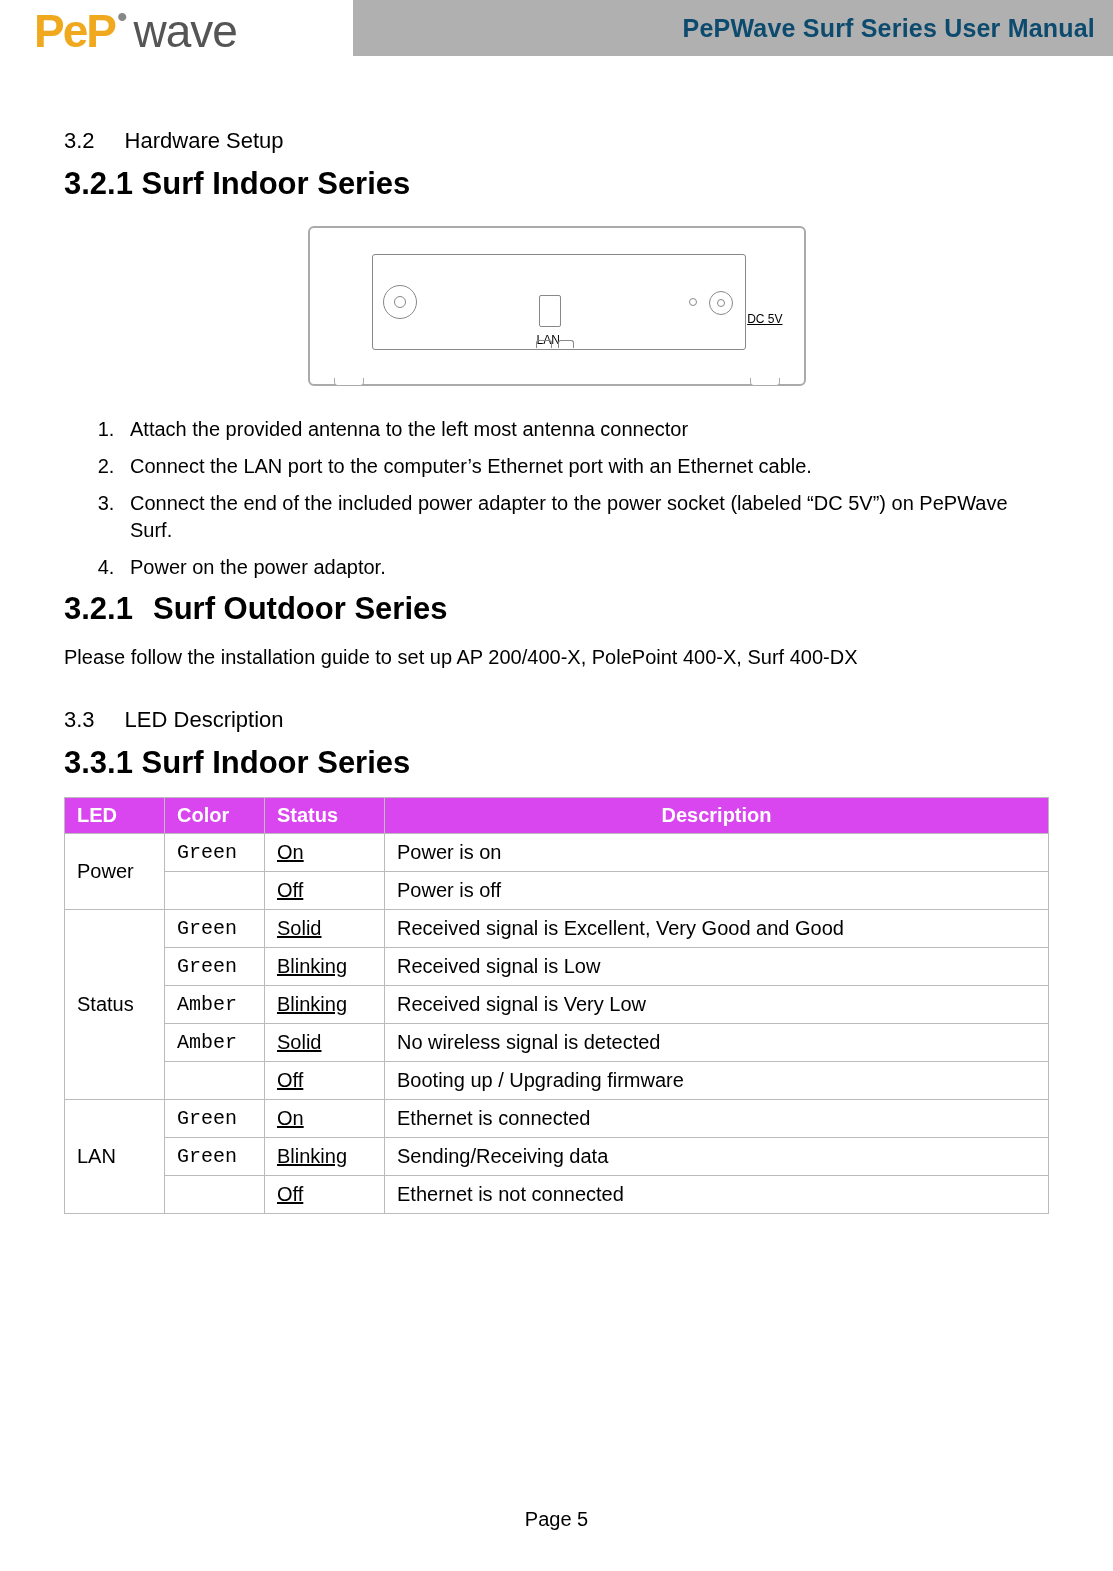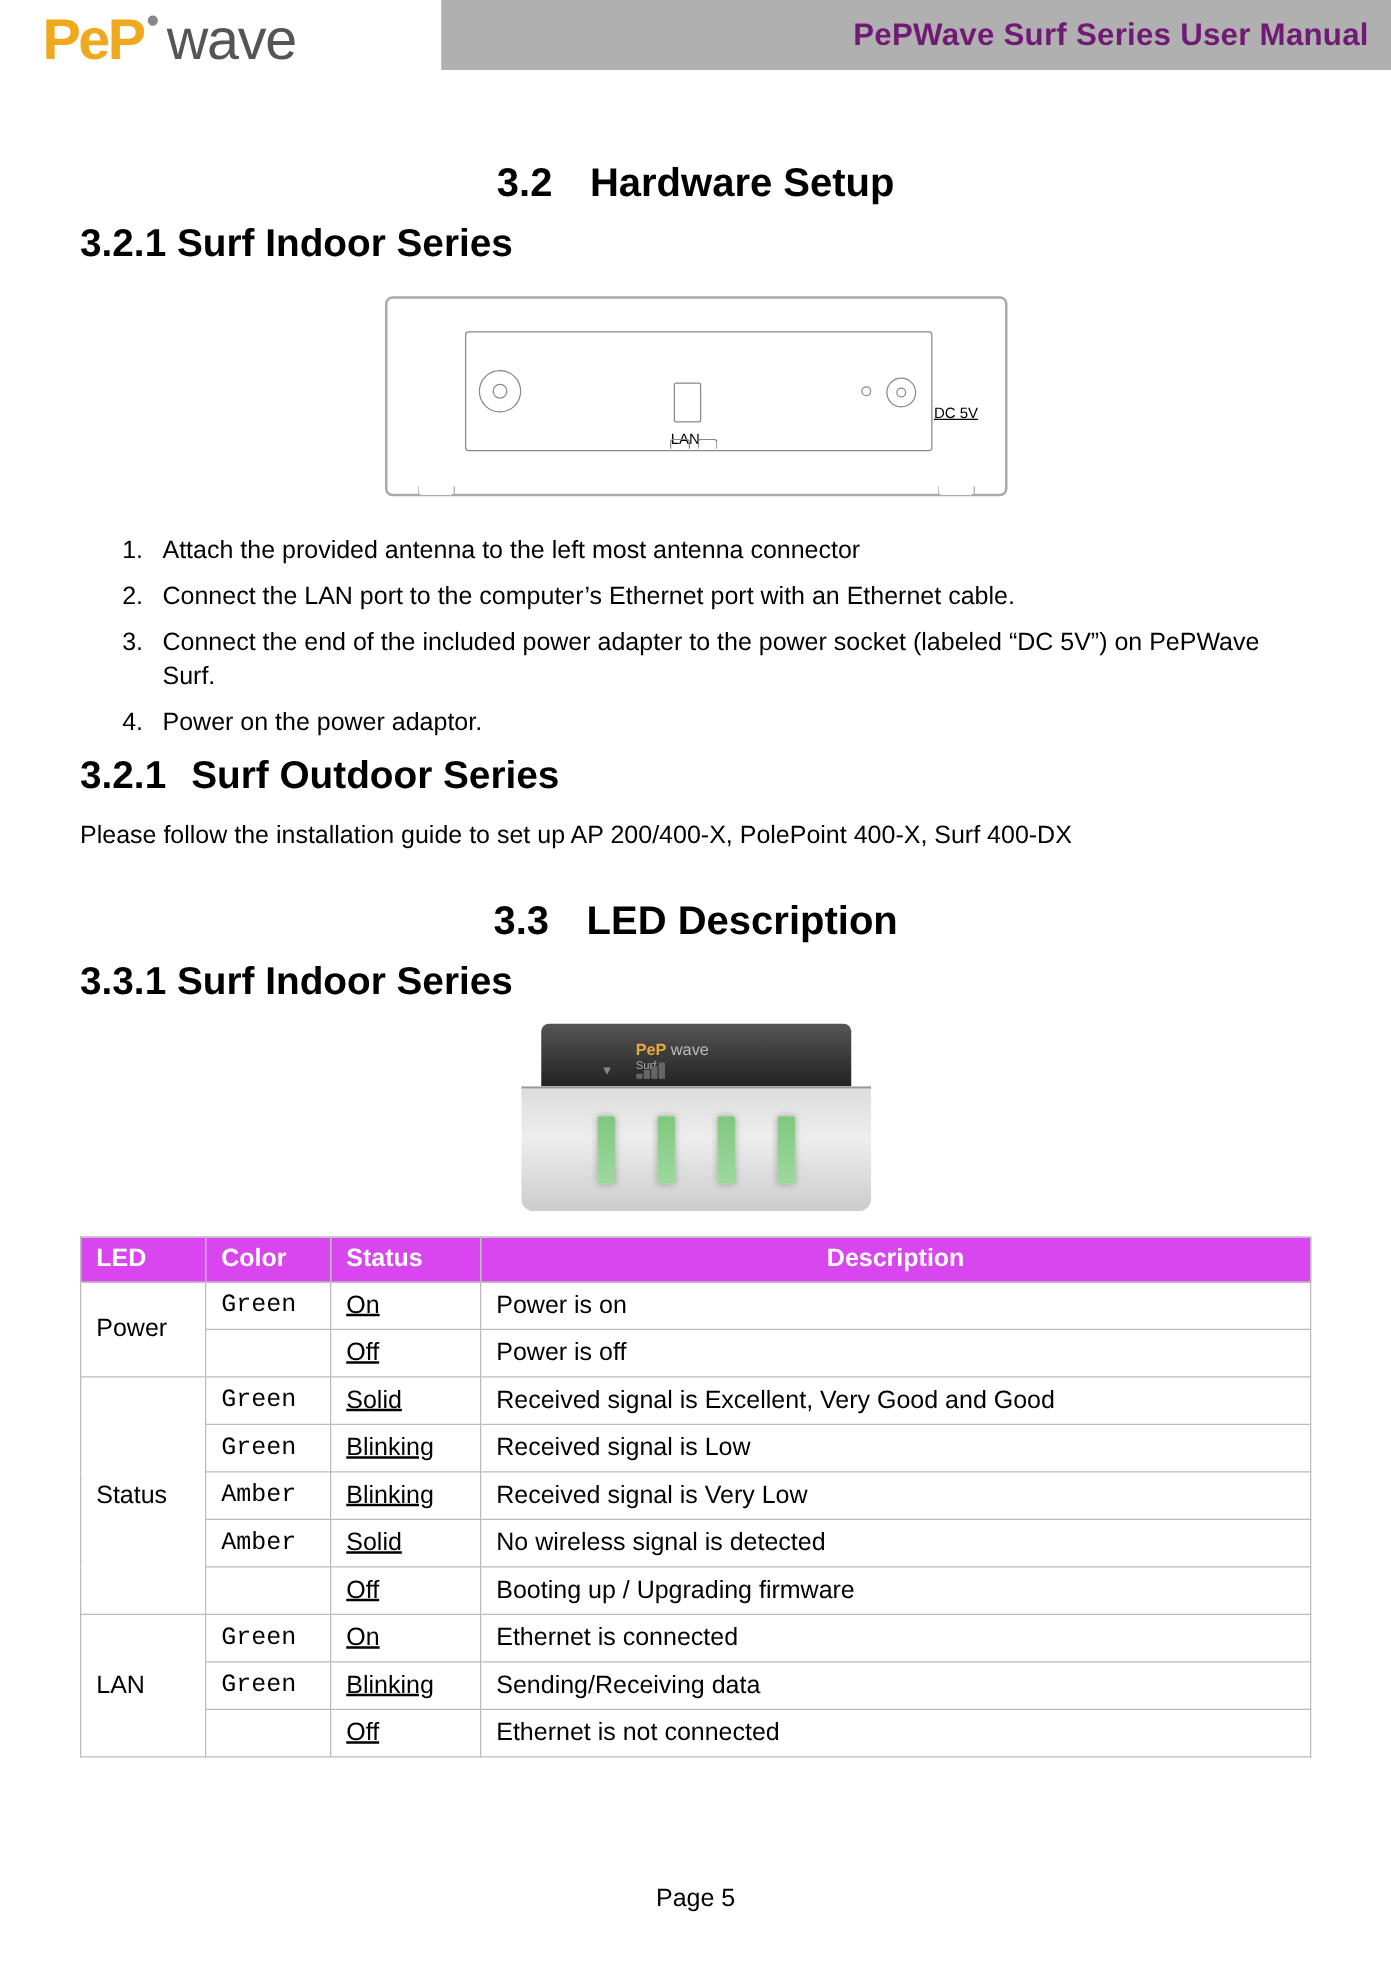--- a/index.html
+++ b/index.html
@@ -17,21 +17,21 @@
     right: 0;
     height: 56px;
     width: 760px;
     background: #b0b0b0;
     display: flex;
     align-items: center;
     justify-content: flex-end;
     padding-right: 18px;
   }
   .header-title {
-    color: #701a75;
+    color: #0c4a6e;
     font-weight: bold;
     font-size: 25px;
     letter-spacing: 0.2px;
   }
   .logo {
     position: absolute;
     top: 4px;
     left: 34px;
     display: flex;
     align-items: center;
@@ -59,24 +59,23 @@
     letter-spacing: -1px;
   }
   .content {
     position: absolute;
     top: 128px;
     left: 64px;
     right: 64px;
   }
   h2.section {
     font-family: Arial, sans-serif;
-    font-weight: 700;
-    font-size: 32px;
+    font-weight: 400;
+    font-size: 22px;
     margin-bottom: 12px;
-    text-align: center;
   }
   h2.section .num {
     display: inline-block;
     margin-right: 30px;
   }
   h3.subsection {
     font-family: Arial, sans-serif;
     font-weight: 800;
     font-size: 31px;
     margin-bottom: 16px;
@@ -350,39 +349,20 @@
   </h3>
 
   <p class="body">Please follow the installation guide to set up AP 200/400-X, PolePoint 400-X, Surf 400-DX</p>
 
   <h2 class="section" style="margin-top:36px;">
     <span class="num">3.3</span><span>LED Description</span>
   </h2>
 
   <h3 class="subsection">3.3.1 Surf Indoor Series</h3>
 
-  <div class="figure-2">
-    <div class="dev-top">
-      <div class="brand"><span>PeP</span><span class="w"> wave</span></div>
-      <div class="sub">Surf</div>
-      <div class="wifi">▾</div>
-      <div class="sig">
-          <span></span>
-          <span></span>
-          <span></span>
-          <span></span>
-        </div>
-    </div>
-    <div class="dev-bottom">
-      <div class="led-bar"></div>
-      <div class="led-bar"></div>
-      <div class="led-bar"></div>
-      <div class="led-bar"></div>
-    </div>
-  </div>
 
   <table class="led-table">
     <thead>
       <tr>
         <th>LED</th>
         <th>Color</th>
         <th>Status</th>
         <th class="center">Description</th>
       </tr>
     </thead>

